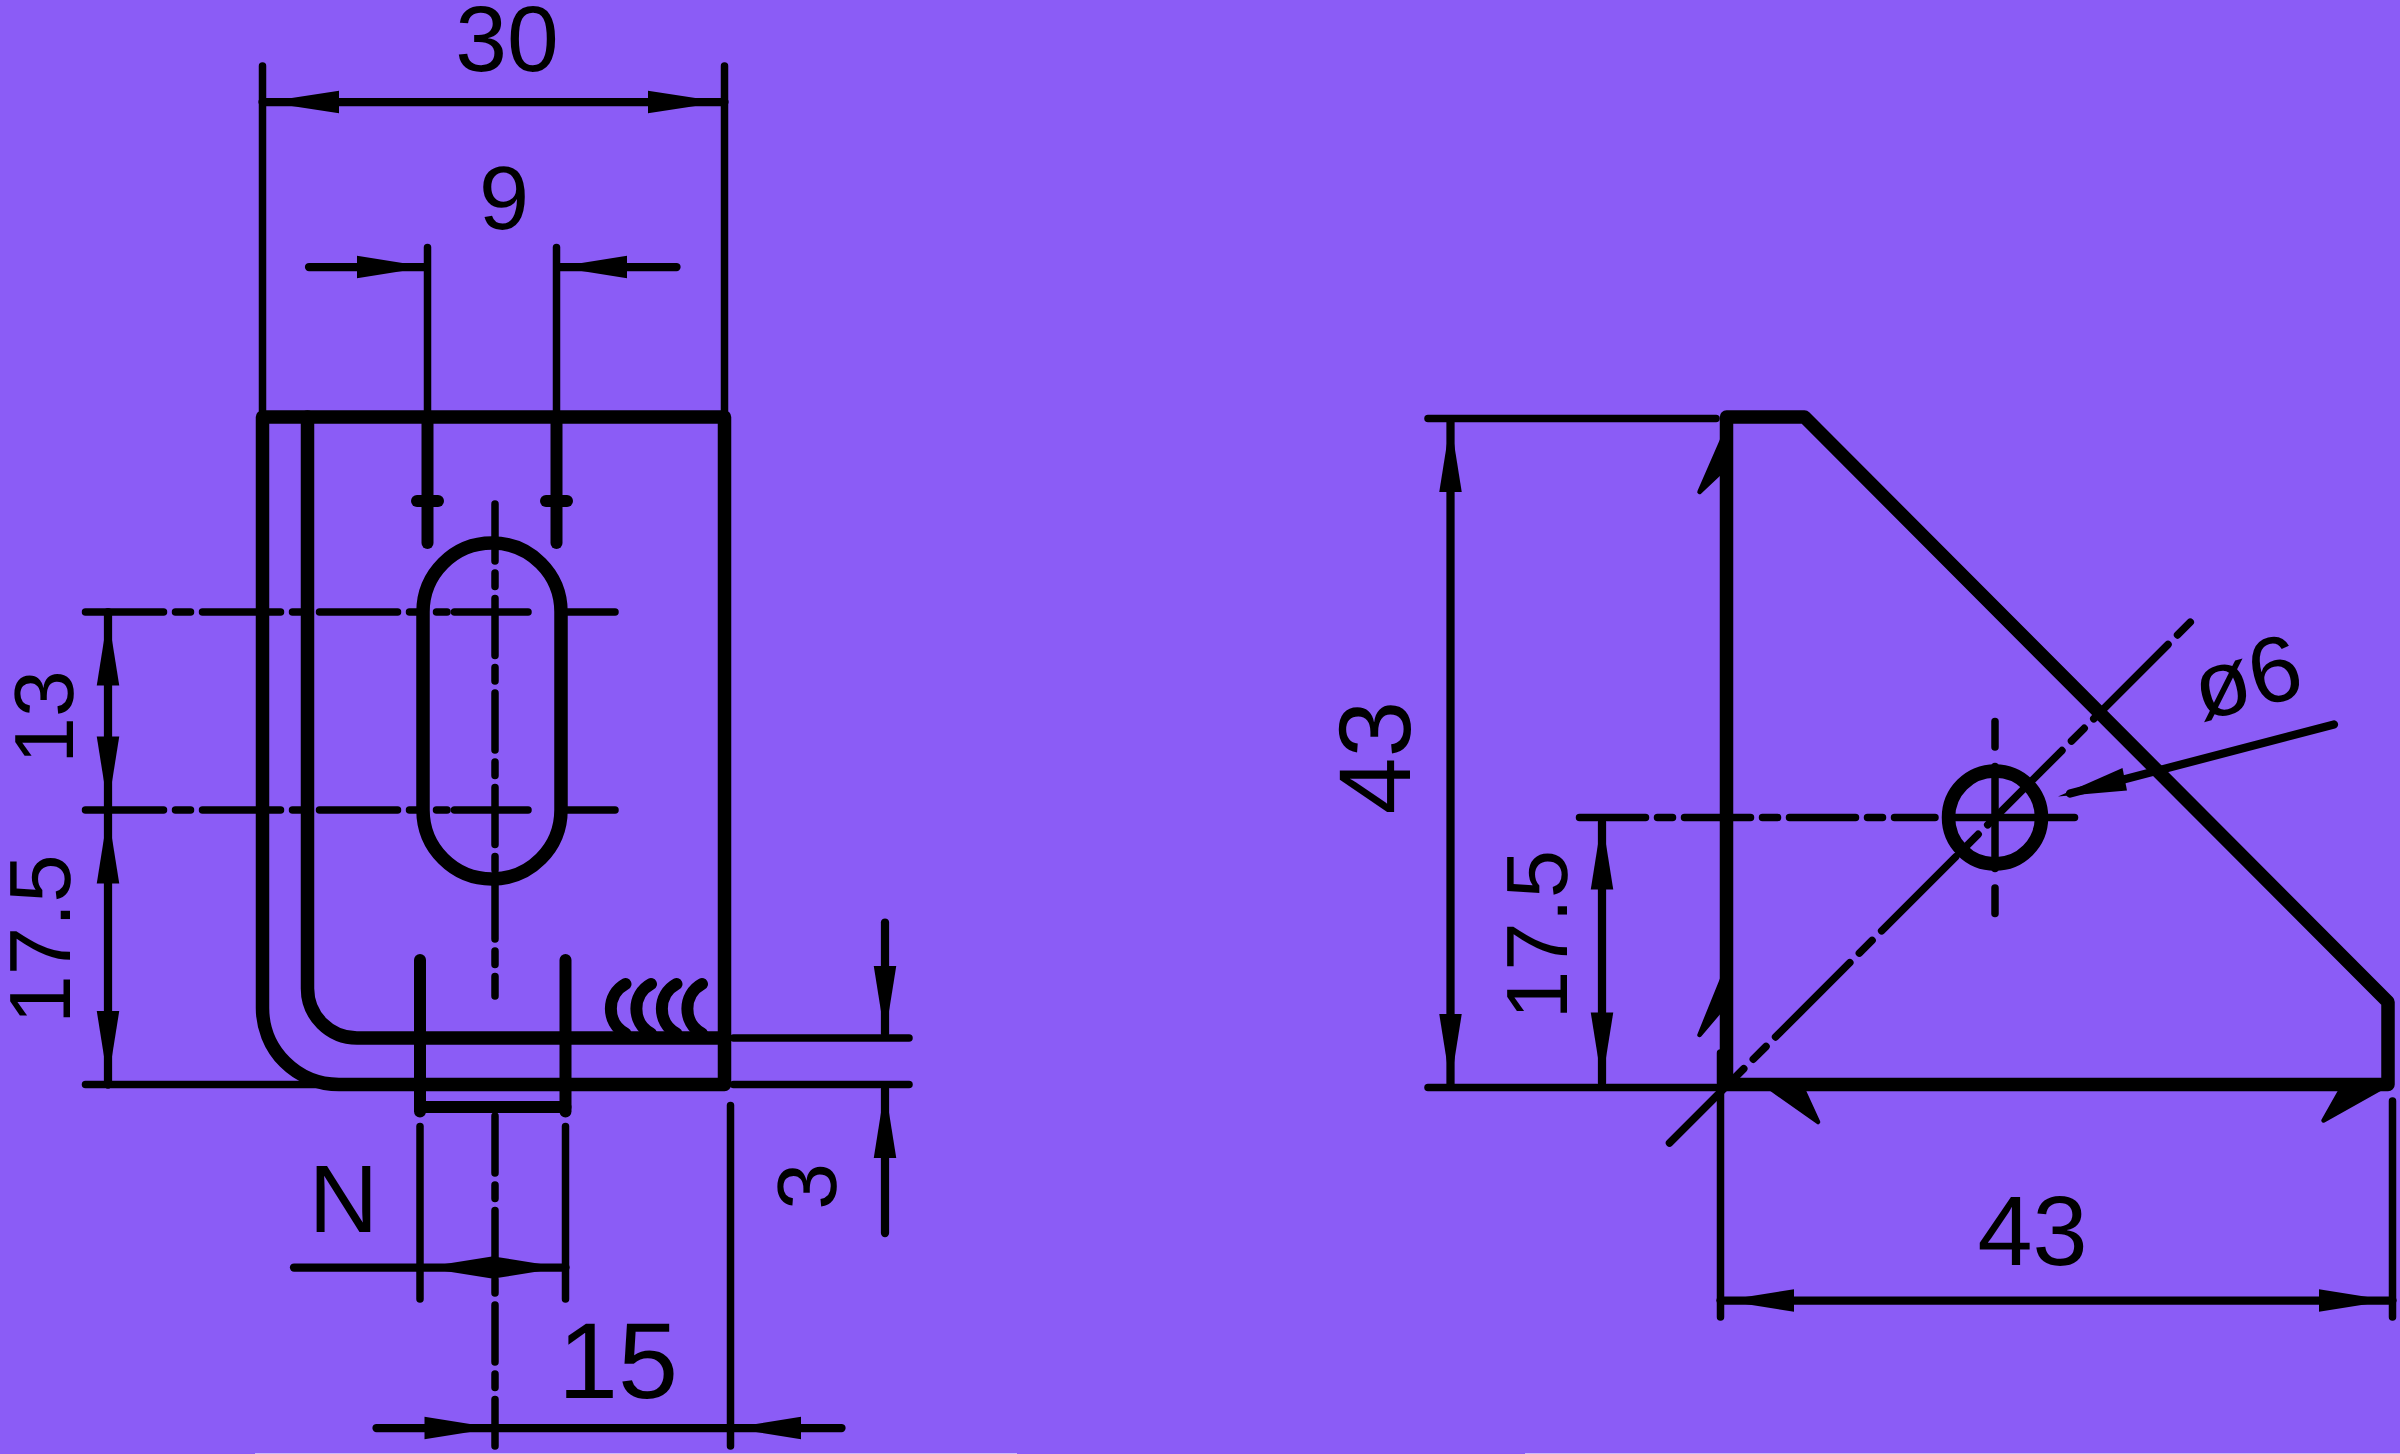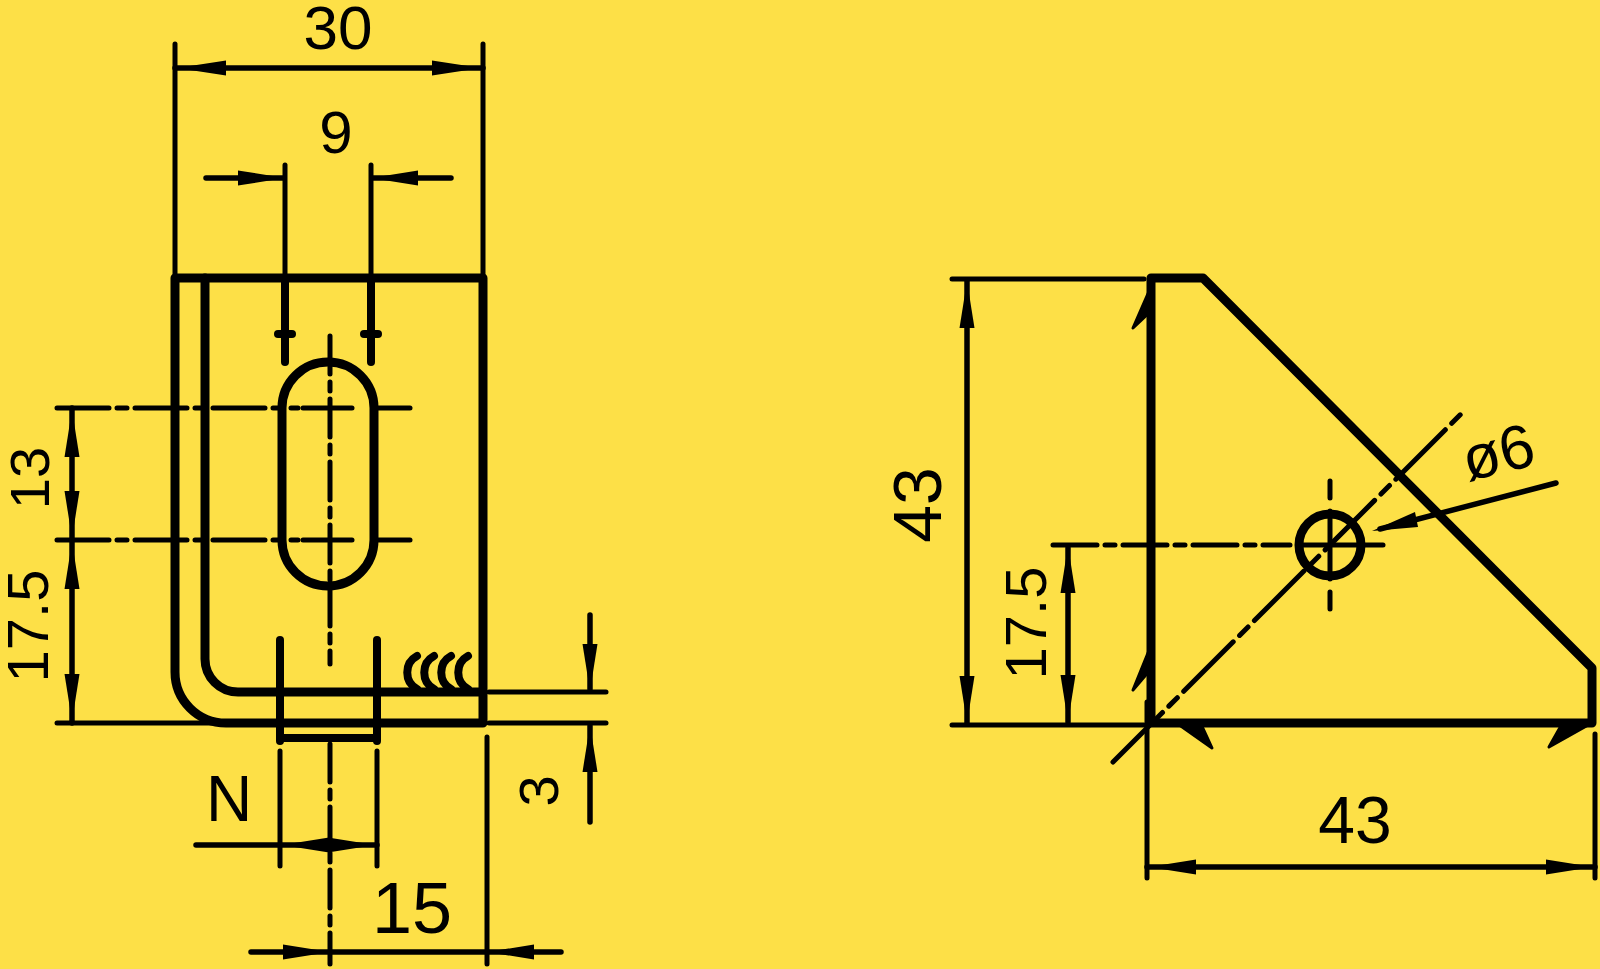--- a/index.html
+++ b/index.html
@@ -1,16 +1,16 @@
 <!DOCTYPE html>
 <html><head>
 <meta charset="utf-8">
 <style>
   html,body{margin:0;padding:0;background:#ffffff;}
-  .canvas{position:relative;width:1600px;height:969px;background:#fde047;overflow:hidden;}
+  .canvas{position:relative;width:1600px;height:969px;background:#8b5cf6;overflow:hidden;}
   svg{display:block;}
   text{font-family:"Liberation Sans","DejaVu Sans",sans-serif;fill:#000;}
   .outline{stroke:#000;stroke-width:9;fill:none;stroke-linecap:round;stroke-linejoin:round;}
   .edge{stroke:#000;stroke-width:8;fill:none;stroke-linecap:round;}
   .dim{stroke:#000;stroke-width:5.5;fill:none;stroke-linecap:round;}
   .ext{stroke:#000;stroke-width:5;fill:none;stroke-linecap:round;}
   .cl{stroke:#000;stroke-width:5;fill:none;stroke-linecap:round;}
   .arrow{fill:#000;stroke:none;}
   .barb{fill:#000;stroke:#000;stroke-width:3;stroke-linejoin:round;}
 </style>

